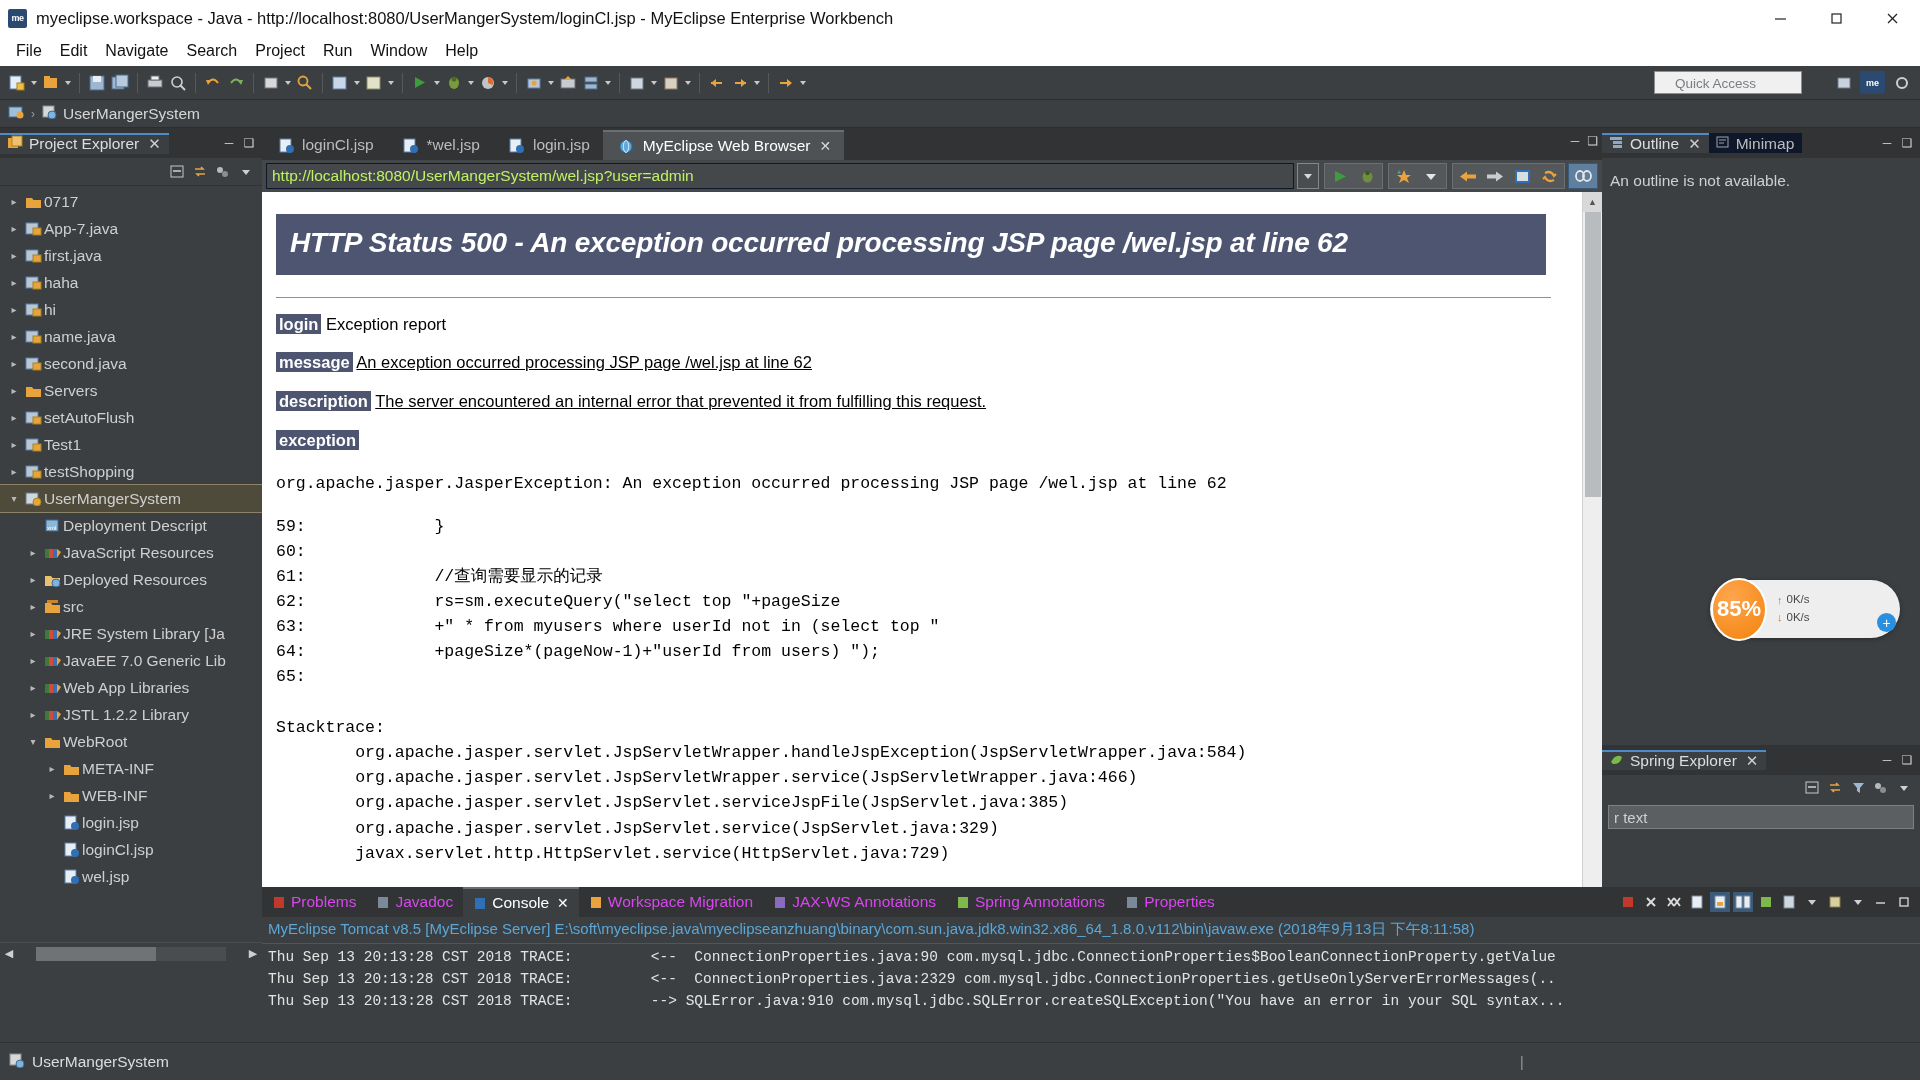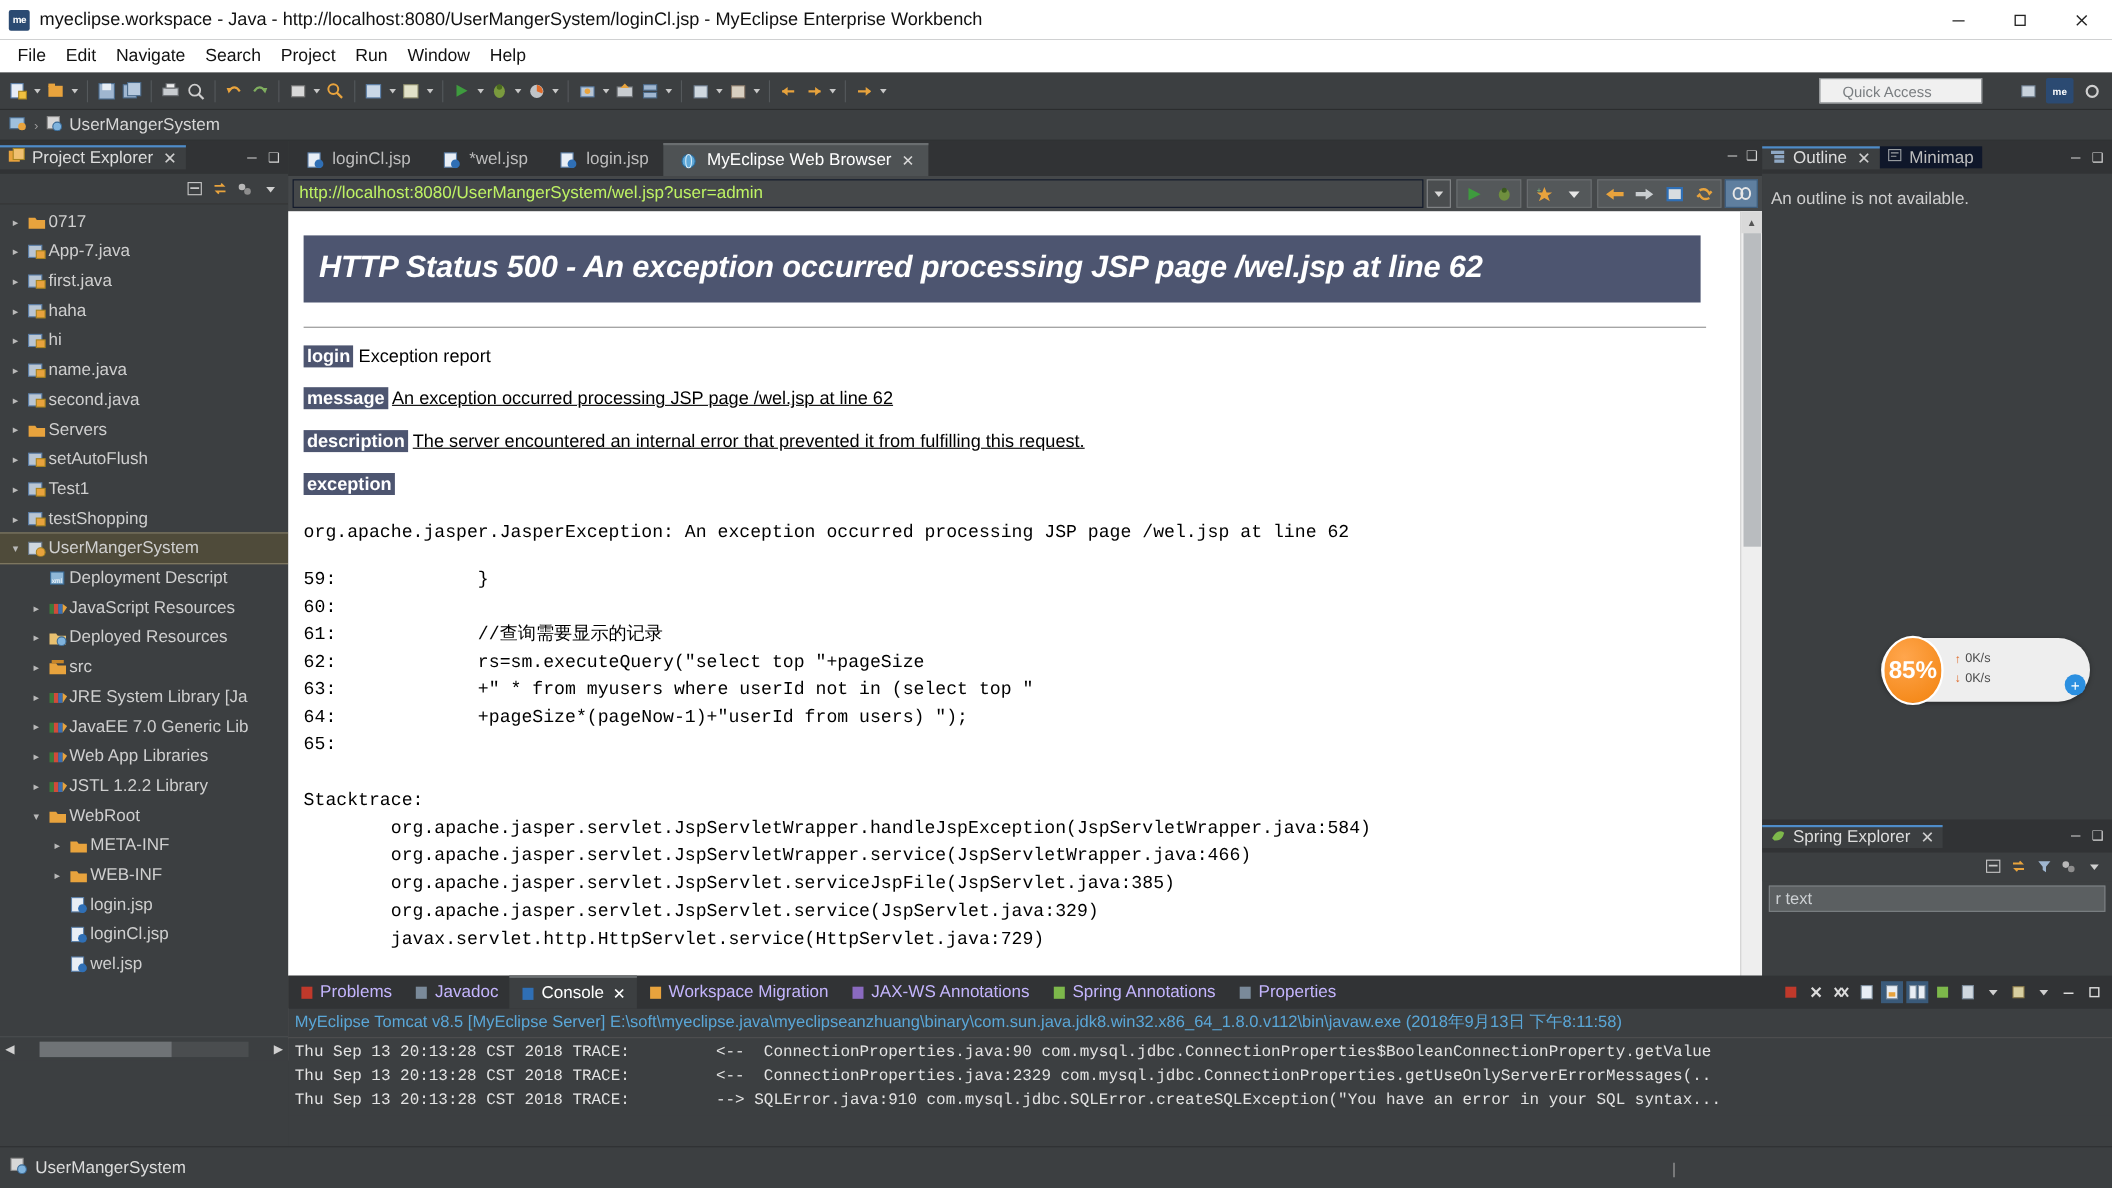--- a/index.html
+++ b/index.html
@@ -225,21 +225,21 @@
   .fw-plus {
     position: absolute; right: 4px; bottom: 6px; width: 19px; height: 19px; border-radius: 50%;
     background: #2b8fe0; color: #fff; font-size: 14px; display: flex; align-items: center;
     justify-content: center; line-height: 1;
   }
   .console-wrap { position: absolute; left: 262px; right: 0; bottom: 0; height: 155px; background:#3c3f41; }
   .ctabbar {
     height: 30px; background: #313335; display: flex; align-items: stretch; position: relative;
   }
   .ctab {
-    display: flex; align-items: center; gap: 5px; padding: 0 10px; color: #c4b5fd; font-size: 15.5px;
+    display: flex; align-items: center; gap: 5px; padding: 0 10px; color: #d946ef; font-size: 15.5px;
     white-space: nowrap;
   }
   .ctab.active { background: #3c3f41; color: #fff; border-top: 2px solid #6a6e70; }
   .ctab .x { font-size: 14px; margin-left: 3px; }
   .ctools {
     position: absolute; right: 2px; top: 0; height: 30px; display: flex; align-items: center; gap: 3px;
     padding-right: 4px;
   }
   .ct-ico { width: 20px; height: 20px; display:flex; align-items:center; justify-content:center; }
   .console-head {

